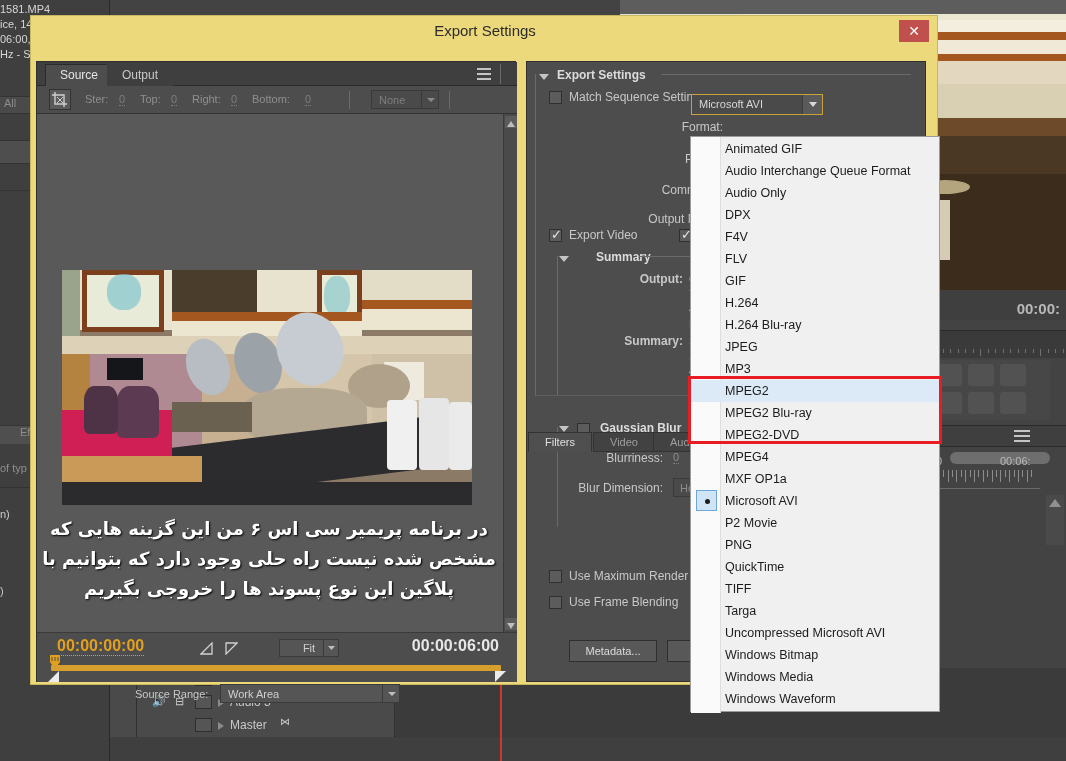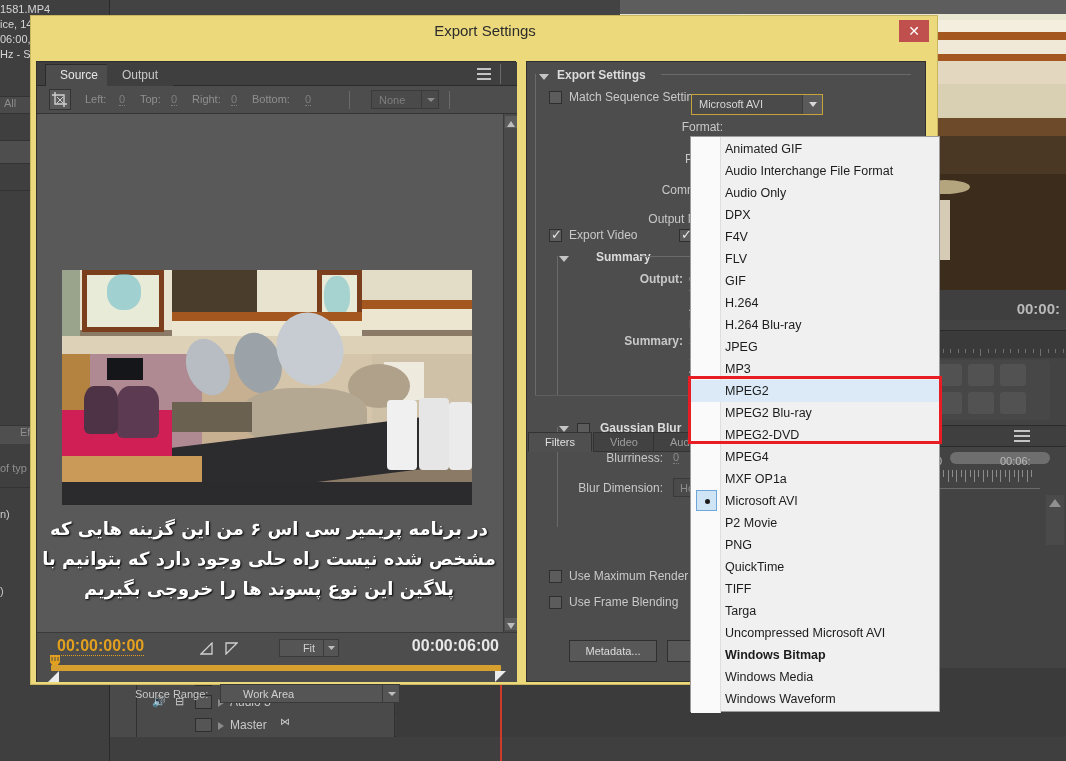--- a/index.html
+++ b/index.html
@@ -101,21 +101,21 @@
   .pv-bottom { position:absolute; left:0; top:570px; width:480px; height:50px; background:#4d4d4d; border-top:1px solid #3a3a3a;}
   .tc-left { position:absolute; left:20px; top:4px; color:#e3a01e; font-size:16px; font-weight:bold; border-bottom:1px dotted #e3a01e;}
   .tc-right { position:absolute; right:18px; top:4px; color:#e7e7e7; font-size:16px; font-weight:bold;}
   .fit-sel { position:absolute; left:242px; top:6px; width:60px; height:18px; background:#555; border:1px solid #3a3a3a; color:#cfcfcf; font-size:11px; line-height:17px; text-align:center; cursor:pointer;}
   .fit-sel .arr { position:absolute; right:0; top:0; width:15px; height:16px; border-left:1px solid #3a3a3a;}
   .scrubbar { position:absolute; left:14px; top:32px; width:450px; height:6px; background:#d79f2e; border-radius:1px;}
   .playhead-src { position:absolute; left:11px; top:21px; width:14px; height:14px; }
 
   .srcrange-row { position:absolute; left:0; top:620px; width:480px; height:30px;}
   .sr-lbl { position:absolute; left:98px; top:6px; font-size:11px; color:#c8c8c8;}
-  .sr-sel { position:absolute; left:183px; top:2px; width:180px; height:19px; background:#555; border:1px solid #3a3a3a; color:#cfcfcf; font-size:11px; line-height:18px; padding-left:22px; cursor:pointer;}
+  .sr-sel { position:absolute; left:183px; top:2px; width:180px; height:19px; background:#555; border:1px solid #3a3a3a; color:#cfcfcf; font-size:11px; line-height:18px; padding-left:7px; cursor:pointer;}
   .sr-sel .arr { position:absolute; right:0; top:0; width:17px; height:17px; border-left:1px solid #3a3a3a;}
 
   
   .set-pane { position:absolute; left:490px; top:15px; width:400px; height:621px; background:#4d4d4d; border:1px solid #2f2f2f; overflow:hidden;}
   .grp { position:absolute; color:#dcdcdc; font-size:12px; font-weight:bold;}
   .grp-line { position:absolute; height:1px; background:#6a6a6a;}
   .tri { position:absolute; width:0;height:0;border-left:5px solid transparent;border-right:5px solid transparent;border-top:6px solid #c4c4c4;}
   .cb { position:absolute; width:13px; height:13px; background:#5c5c5c; border:1px solid #2f2f2f;}
   .cb.checked::after { content:"✓"; position:absolute; left:1px; top:-3px; color:#e8e8e8; font-size:13px;}
   .lbl { position:absolute; font-size:12px; color:#c8c8c8;}
@@ -382,21 +382,21 @@
         </div>
 
         <div class="croprow">
           <div class="cropbtn">
             <svg width="20" height="19" viewBox="0 0 20 19">
               <path d="M5 2 v12 h12" stroke="#cfcfcf" stroke-width="1.4" fill="none"></path>
               <path d="M2 5 h12 v12" stroke="#cfcfcf" stroke-width="1.4" fill="none"></path>
               <path d="M7 7 l6 6 M13 7 l-6 6" stroke="#cfcfcf" stroke-width="1" fill="none"></path>
             </svg>
           </div>
-          <div class="crop-lbl" style="left:48px;">Left:</div>
+          <div class="crop-lbl" style="left:48px;">Ster:</div>
           <div class="crop-val" style="left:82px;">0</div>
           <div class="crop-lbl" style="left:103px;">Top:</div>
           <div class="crop-val" style="left:134px;">0</div>
           <div class="crop-lbl" style="left:155px;">Right:</div>
           <div class="crop-val" style="left:194px;">0</div>
           <div class="crop-lbl" style="left:215px;">Bottom:</div>
           <div class="crop-val" style="left:268px;">0</div>
           <div class="crop-sep" style="left:312px;"></div>
           <div class="crop-sel">
             <span>None</span>
@@ -599,21 +599,21 @@
             <path d="M6 7 l4 5 l4 -5" fill="#d8d8d8"></path>
           </svg>
       </span>
     </div>
   </div>
 
   <div class="dd">
     <div class="dd-gutter"></div>
     <div id="dd-items">
         <div class="dd-item" style="top: 1px;">Animated GIF</div>
-        <div class="dd-item" style="top: 23px;">Audio Interchange File Format</div>
+        <div class="dd-item" style="top: 23px;">Audio Interchange Queue Format</div>
         <div class="dd-item" style="top: 45px;">Audio Only</div>
         <div class="dd-item" style="top: 67px;">DPX</div>
         <div class="dd-item" style="top: 89px;">F4V</div>
         <div class="dd-item" style="top: 111px;">FLV</div>
         <div class="dd-item" style="top: 133px;">GIF</div>
         <div class="dd-item" style="top: 155px;">H.264</div>
         <div class="dd-item" style="top: 177px;">H.264 Blu-ray</div>
         <div class="dd-item" style="top: 199px;">JPEG</div>
         <div class="dd-item" style="top: 221px;">MP3</div>
         <div class="dd-item sel" style="top: 243px;">MPEG2</div>
@@ -622,20 +622,20 @@
         <div class="dd-item" style="top: 309px;">MPEG4</div>
         <div class="dd-item" style="top: 331px;">MXF OP1a</div>
         <div class="dd-item" style="top: 353px;">Microsoft AVI</div>
         <div class="dd-radio" style="top: 353px;"></div>
         <div class="dd-item" style="top: 375px;">P2 Movie</div>
         <div class="dd-item" style="top: 397px;">PNG</div>
         <div class="dd-item" style="top: 419px;">QuickTime</div>
         <div class="dd-item" style="top: 441px;">TIFF</div>
         <div class="dd-item" style="top: 463px;">Targa</div>
         <div class="dd-item" style="top: 485px;">Uncompressed Microsoft AVI</div>
-        <div class="dd-item" style="top: 507px; font-weight: bold;">Windows Bitmap</div>
+        <div class="dd-item" style="top: 507px;">Windows Bitmap</div>
         <div class="dd-item" style="top: 529px;">Windows Media</div>
         <div class="dd-item" style="top: 551px;">Windows Waveform</div>
       </div>
   </div>
   <div class="dd-hilite"></div>
 
 </div>
 
 </body></html>

